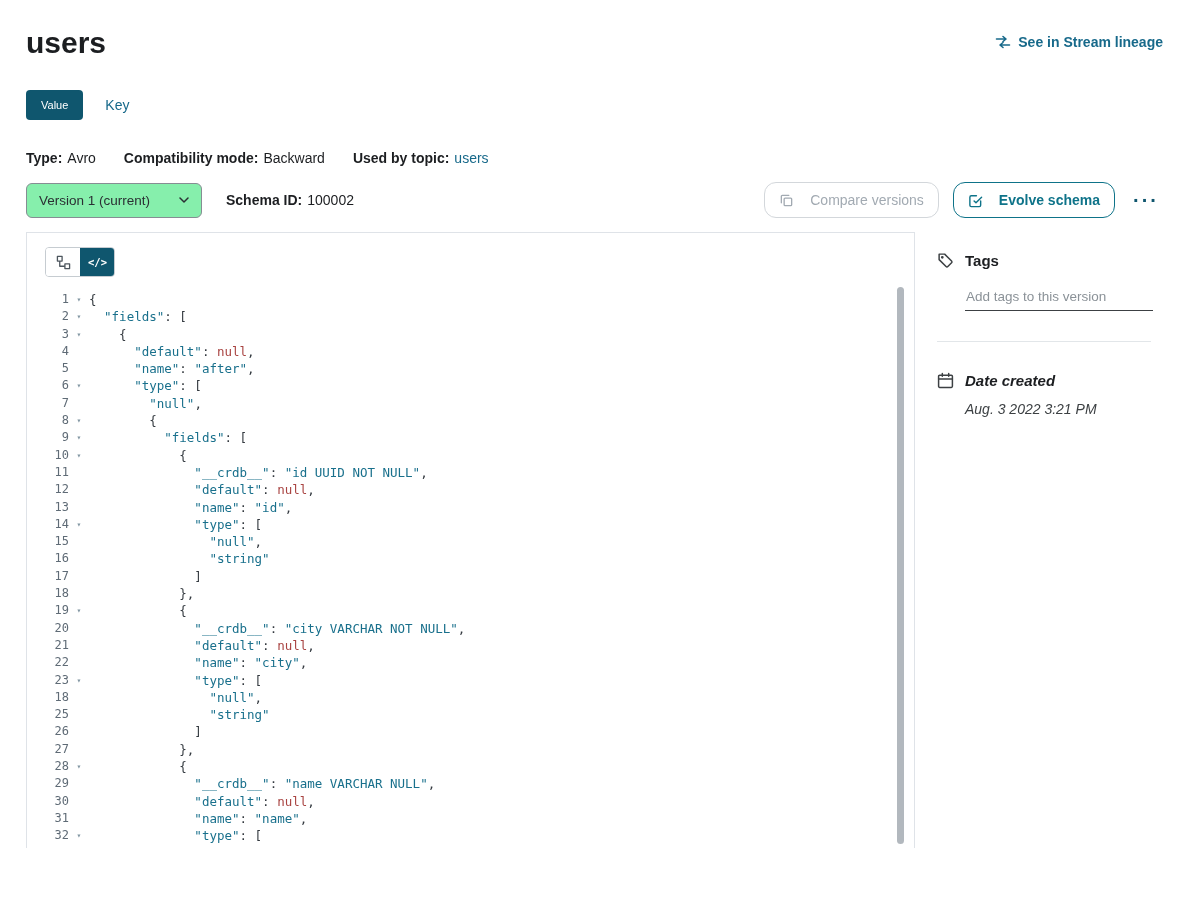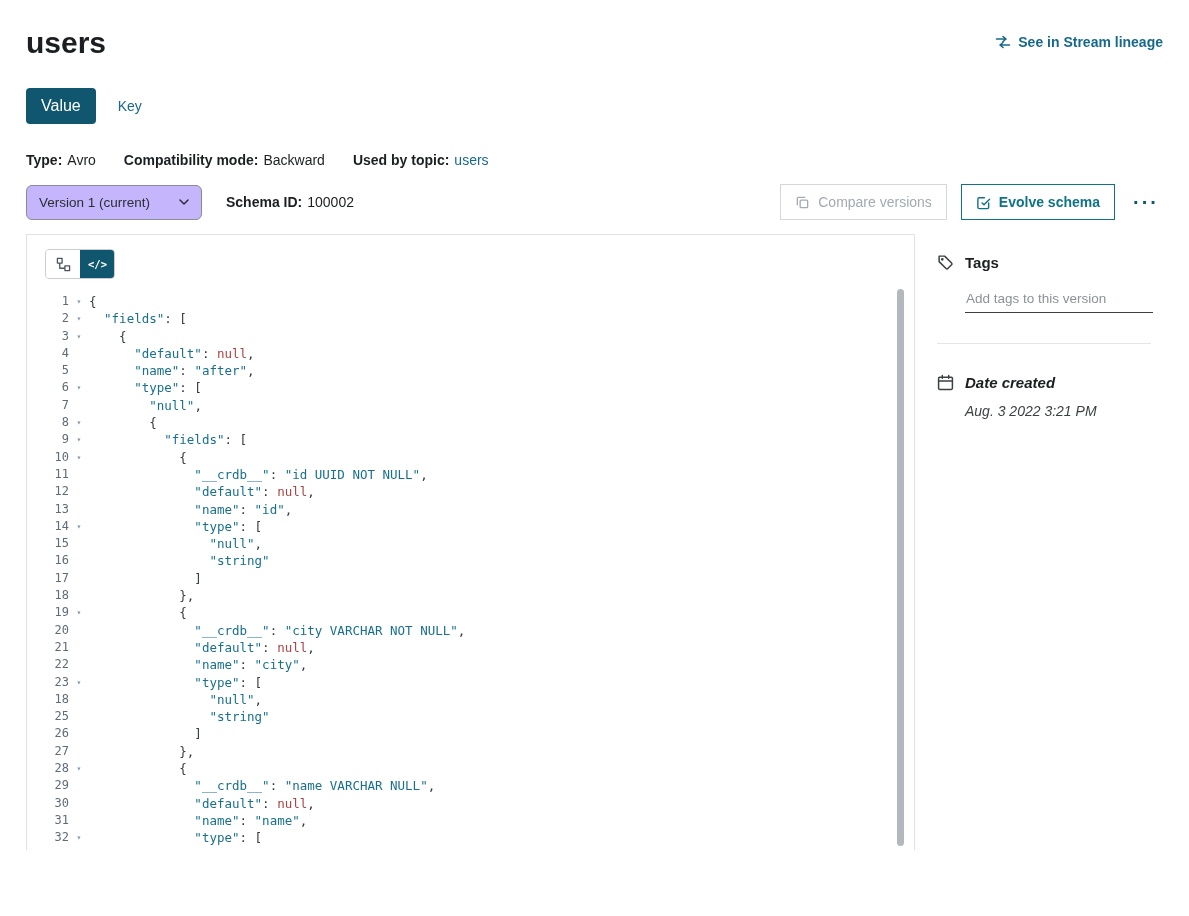--- a/index.html
+++ b/index.html
@@ -23,38 +23,38 @@
 
   
   .tabs{display:flex;gap:32px;margin-top:32px;border-bottom:2px solid #d6dade;}
   .tab{padding:8px 0 13px;font-size:14.5px;color:var(--link);cursor:pointer;position:relative;}
   .tab.active{color:#2b2f33;}
   .tab.active::after{content:"";position:absolute;left:0;right:0;bottom:-2px;height:3px;background:#30505f;}
 
   
   .seg{margin-top:28px;display:flex;align-items:center;gap:20px;}
   .seg-value{background:var(--dark);color:#fff;border:none;border-radius:4px;
-             padding:9px 15px;font-size:16px;cursor:pointer;font-family:inherit;}
+             padding:9px 15px;font-size:11px;cursor:pointer;font-family:inherit;}
   .seg-key{background:none;border:none;color:var(--link);font-size:14px;cursor:pointer;
            padding:9px 2px;font-family:inherit;}
 
   
   .meta{margin-top:28px;font-size:14px;display:flex;gap:28px;align-items:center;}
   .meta b{font-weight:700;margin-right:5px;}
   .link{color:var(--link);cursor:pointer;text-decoration:none;}
 
   
   .controls{margin-top:16px;display:flex;align-items:center;}
   .select{display:flex;align-items:center;justify-content:space-between;width:176px;
           border:1px solid #868d93;border-radius:6px;padding:9px 12px;font-size:13.5px;
-          cursor:pointer;background:#c4b5fd;color:#2b2f33;}
+          cursor:pointer;background:#86efac;color:#2b2f33;}
   .schema-id{margin-left:24px;font-size:14px;}
   .schema-id b{font-weight:700;margin-right:5px;}
   .spacer{flex:1;}
-  .btn{display:flex;align-items:center;gap:8px;border-radius:0;padding:9px 14px;
+  .btn{display:flex;align-items:center;gap:16px;border-radius:12px;padding:9px 14px;
        font-size:14px;background:#fff;cursor:pointer;font-family:inherit;}
   .btn.compare{border:1px solid #d3d7db;color:#a2aab2;cursor:default;}
   .btn.evolve{border:1px solid var(--teal);color:var(--teal);margin-left:14px;font-weight:600;}
   .more{border:none;background:none;color:var(--dark);font-size:20px;font-weight:700;
         margin-left:14px;cursor:pointer;line-height:1;padding:2px 4px;letter-spacing:2px;}
 
   
   .main{display:flex;margin-top:14px;height:616px;}
   .editor-panel{position:relative;flex:1;border:1px solid var(--border);border-bottom:none;
                 padding-top:14px;}

